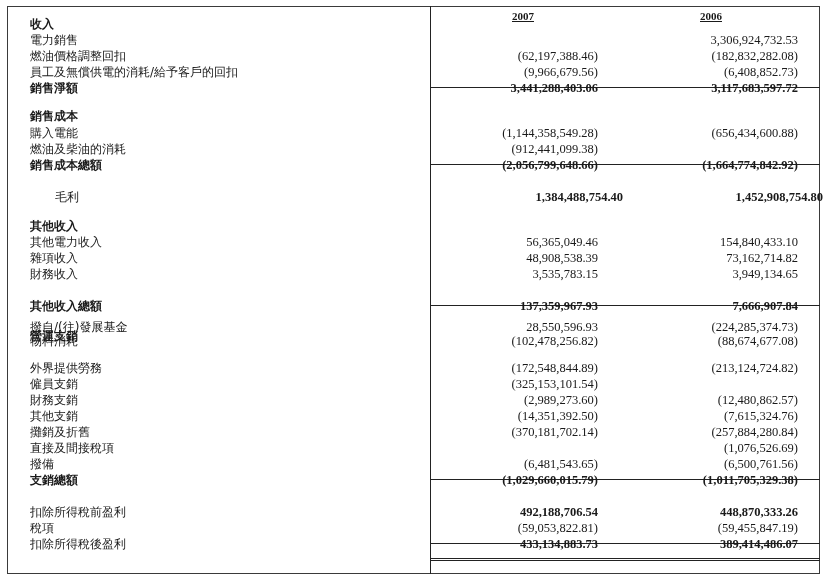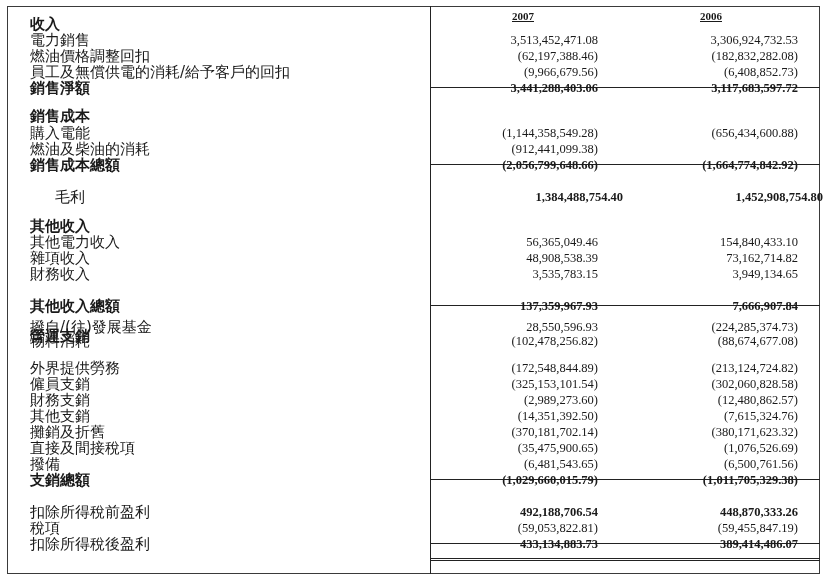--- a/index.html
+++ b/index.html
@@ -3,21 +3,21 @@
 <meta charset="utf-8">
 <style>
   html, body { margin: 0; padding: 0; background: #ffffff; }
   body { width: 827px; height: 581px; position: relative; overflow: hidden;
          font-family: "Liberation Serif", "DejaVu Serif", serif; color: #1a1a1a; }
   .frame { position: absolute; left: 7px; top: 6px; width: 813px; height: 568px;
            border: 1px solid #3a3a3a; box-sizing: border-box; }
   .colsep { position: absolute; left: 430px; top: 6px; width: 1px; height: 568px; background: #222; }
   .rule { position: absolute; left: 430px; width: 390px; height: 1px; background: #222; }
   .row { position: absolute; left: 0; width: 827px; height: 16px; font-size: 12.5px; line-height: 16px; }
-  .label { position: absolute; left: 30px; font-family: "DejaVu Sans", sans-serif; font-size: 15px; white-space: nowrap; }
+  .label { position: absolute; left: 30px; font-family: "DejaVu Sans", sans-serif; font-size: 12px; white-space: nowrap; }
   .v07 { position: absolute; right: 633px; width: 200px; text-align: right; right: auto; left: 398px; white-space: nowrap; }
   .v06 { position: absolute; left: 598px; width: 200px; text-align: right; white-space: nowrap; }
   .bold { font-weight: bold; }
   .hdr { position: absolute; top: 10px; font-size: 11px; font-weight: bold; text-decoration: underline; }
 </style>
 </head>
 <body>
 
 <div class="frame"></div>
 <div class="colsep"></div>
@@ -34,21 +34,20 @@
 <div class="rule" style="top:560px;"></div>
 
 <div id="rows">
     <div class="row" style="top: 16px;">
       <span class="label bold">收入</span>
       <span class="v07 bold"></span>
       <span class="v06 bold"></span>
     </div>
     <div class="row" style="top: 32px;">
       <span class="label">電力銷售</span>
-      <span class="v07">3,513,452,471.08</span>
       <span class="v06">3,306,924,732.53</span>
     </div>
     <div class="row" style="top: 48px;">
       <span class="label">燃油價格調整回扣</span>
       <span class="v07">(62,197,388.46)</span>
       <span class="v06">(182,832,282.08)</span>
     </div>
     <div class="row" style="top: 64px;">
       <span class="label">員工及無償供電的消耗/給予客戶的回扣</span>
       <span class="v07">(9,966,679.56)</span>
@@ -124,40 +123,38 @@
       <span class="v06">(88,674,677.08)</span>
     </div>
     <div class="row" style="top: 360px;">
       <span class="label">外界提供勞務</span>
       <span class="v07">(172,548,844.89)</span>
       <span class="v06">(213,124,724.82)</span>
     </div>
     <div class="row" style="top: 376px;">
       <span class="label">僱員支銷</span>
       <span class="v07">(325,153,101.54)</span>
-      <span class="v06">(302,060,828.58)</span>
     </div>
     <div class="row" style="top: 392px;">
       <span class="label">財務支銷</span>
       <span class="v07">(2,989,273.60)</span>
       <span class="v06">(12,480,862.57)</span>
     </div>
     <div class="row" style="top: 408px;">
       <span class="label">其他支銷</span>
       <span class="v07">(14,351,392.50)</span>
       <span class="v06">(7,615,324.76)</span>
     </div>
     <div class="row" style="top: 424px;">
       <span class="label">攤銷及折舊</span>
       <span class="v07">(370,181,702.14)</span>
-      <span class="v06">(380,171,623.32)</span>
+      <span class="v06">(257,884,280.84)</span>
     </div>
     <div class="row" style="top: 440px;">
       <span class="label">直接及間接稅項</span>
-      <span class="v07">(35,475,900.65)</span>
       <span class="v06">(1,076,526.69)</span>
     </div>
     <div class="row" style="top: 456px;">
       <span class="label">撥備</span>
       <span class="v07">(6,481,543.65)</span>
       <span class="v06">(6,500,761.56)</span>
     </div>
     <div class="row" style="top: 472px;">
       <span class="label bold">支銷總額</span>
       <span class="v07 bold">(1,029,660,015.79)</span>

